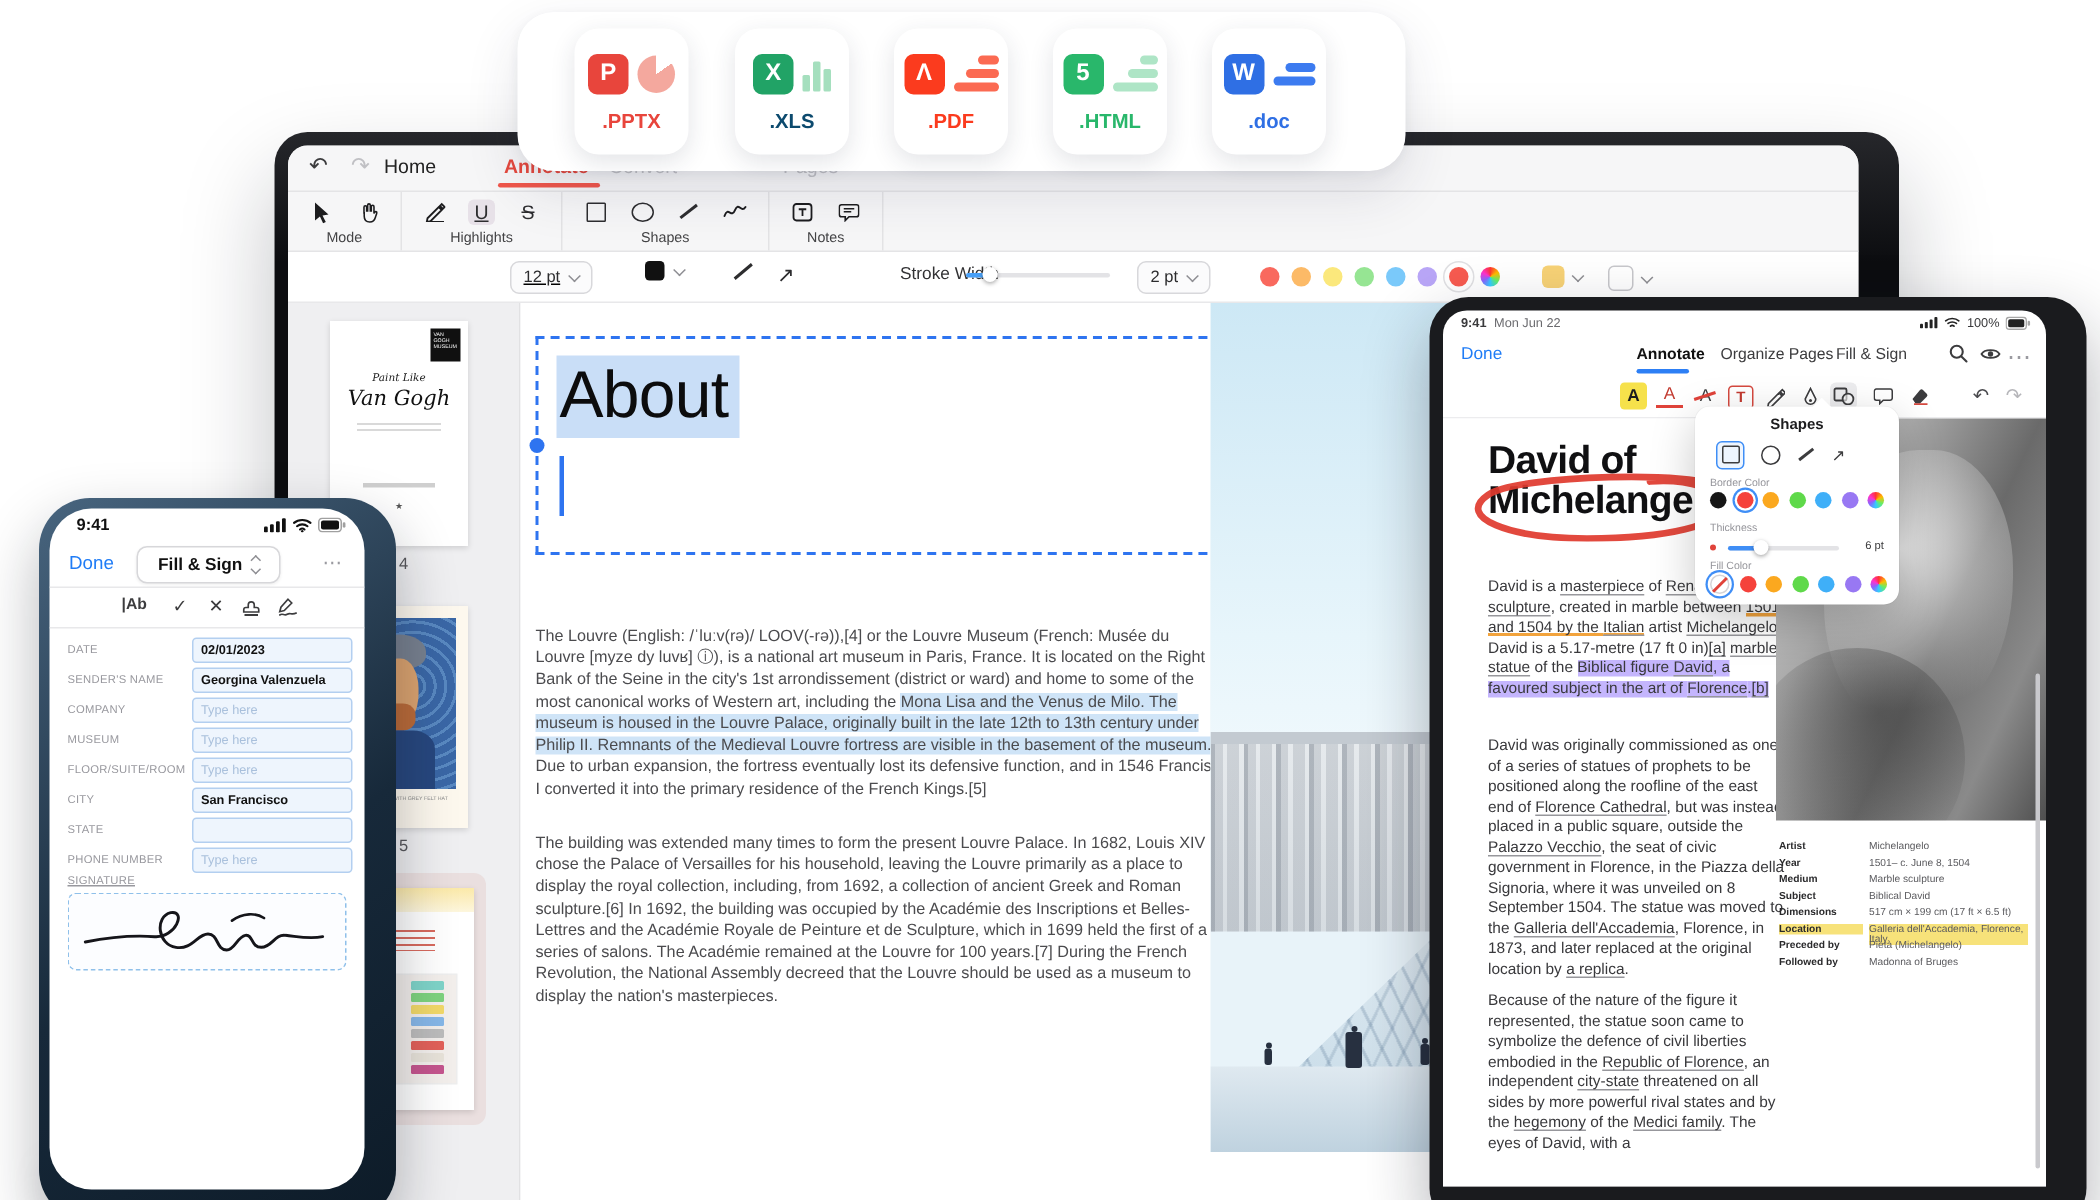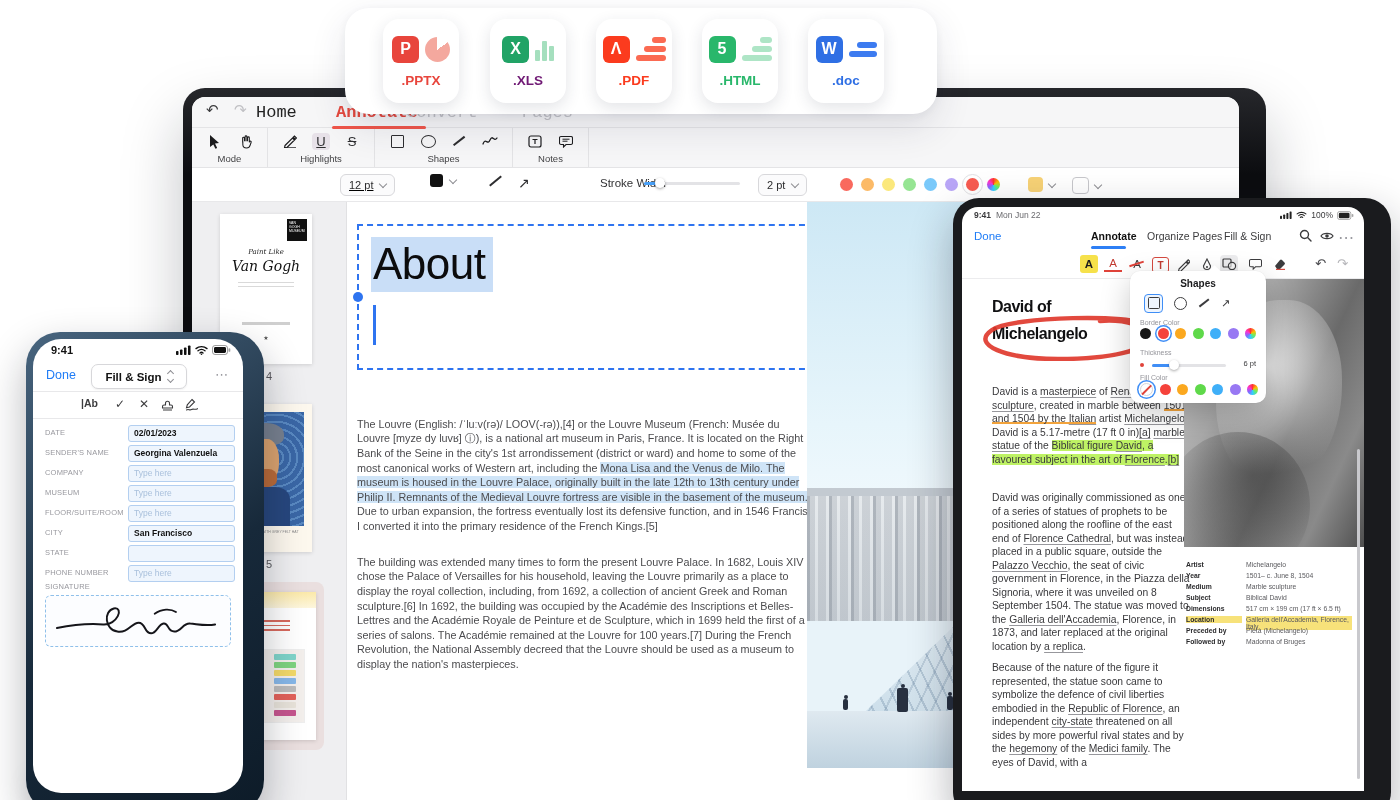--- a/index.html
+++ b/index.html
@@ -11,21 +11,21 @@
   .sh-mac{left:240px;top:772px;width:950px;height:40px;background:rgba(20,25,35,.30);}
   .sh-phone{left:34px;top:778px;width:210px;height:26px;background:rgba(20,25,35,.35);}
   .sh-ipad{left:970px;top:776px;width:390px;height:30px;background:rgba(20,25,35,.35);}
   
   .mac{position:absolute;left:183px;top:88px;width:1065px;height:712px;background:linear-gradient(#26272b,#0c0d10 12%);
        border-radius:22px 22px 0 0;padding:9px 9px 0;box-shadow:0 30px 60px rgba(15,20,30,.25);}
   .mac-screen{position:relative;width:1047px;height:703px;background:#fafafa;border-radius:13px 13px 0 0;overflow:hidden;}
   .tabbar{position:relative;height:30px;background:#f6f6f7;border-bottom:1px solid #e4e4e6;}
   .tb-undo{position:absolute;left:14px;top:4px;font-size:15px;color:#3c3c3e;}
   .tb-redo{position:absolute;left:42px;top:4px;font-size:15px;color:#c0c0c4;}
-  .tab{position:absolute;top:6px;font-size:17px;color:#222;font-family:Liberation Mono, monospace;}
+  .tab{position:absolute;top:6px;font-size:13px;color:#222;}
   .tab.home{left:64px;}
   .tab.annot{left:144px;color:#e5483d;font-weight:600;}
   .tab.annot::after{content:"";position:absolute;left:-4px;right:-8px;bottom:-7px;height:3px;background:#f0564a;border-radius:2px;}
   .tab.ghost{color:#c4c4c8;}
   .tab.convert{left:214px;}
   .tab.pages{left:330px;}
   .toolbar{display:flex;height:39px;background:#f6f6f7;border-bottom:1px solid #e4e4e6;}
   .tg{display:flex;flex-direction:column;align-items:center;justify-content:flex-start;border-right:1px solid #e3e3e5;padding:3px 13px 0;}
   .ticons{display:flex;align-items:center;gap:13px;height:20px;}
   .tlabel{font-size:9.5px;color:#434345;margin-top:2px;}
@@ -166,21 +166,21 @@
   .updown .up{transform:rotate(-135deg);} .updown .dn{transform:rotate(45deg);}
   .imore{position:absolute;right:14px;top:6px;color:#9a9aa0;font-size:13px;letter-spacing:1px;}
   .itools{position:absolute;left:0;top:53px;width:100%;height:26px;border-bottom:1px solid #e8e8ea;}
   .itool{position:absolute;top:5px;color:#3c3c3e;font-size:12px;}
   .iform{position:absolute;left:0;top:80px;width:100%;}
   .ifrow{position:absolute;left:0;width:100%;height:16px;}
   .iflabel{position:absolute;left:12px;top:3px;font-size:7.5px;color:#98989e;letter-spacing:.2px;}
   .ifinput{position:absolute;left:95px;top:0;width:95px;height:13px;border:1px solid #b3cff0;background:#eef5fd;
            border-radius:3px;font-size:8.5px;font-weight:700;color:#111;padding:2px 5px 0;}
   .ifinput.ph{color:#a9c0dc;font-weight:400;}
-  .isig-label{position:absolute;left:12px;top:243px;font-size:7.5px;color:#98989e;letter-spacing:.2px;}
+  .isig-label{position:absolute;left:12px;top:243px;font-size:7.5px;color:#98989e;letter-spacing:.2px;text-decoration:underline;}
   .isig-box{position:absolute;left:12px;top:256px;width:184px;height:50px;border:1.5px dashed #8fc0ea;border-radius:6px;background:#fcfdff;}
   
   .cal{position:absolute;left:28px;top:188px;width:150px;height:32px;background:#fff;border-radius:4px;
        box-shadow:0 5px 14px rgba(0,0,0,.3);z-index:5;display:flex;}
   .cal-in{position:relative;flex:1;background:#bcd7f7;margin:2px;display:flex;align-items:center;justify-content:center;}
   .cal-txt{font-size:20px;font-weight:600;color:#0b0b0c;letter-spacing:-.5px;}
   .cal-h{position:absolute;top:0;bottom:0;width:2.5px;background:#2f6ff2;}
   .cal-h.l{left:-1px;} .cal-h.r{right:-1px;}
   .cal-h.l::before{content:"";position:absolute;top:-5px;left:-2.5px;width:7px;height:7px;border-radius:50%;background:#2f6ff2;}
   .cal-h.r::before{content:"";position:absolute;bottom:-5px;left:-2.5px;width:7px;height:7px;border-radius:50%;background:#2f6ff2;}
@@ -203,27 +203,27 @@
        font-size:11.5px;color:#3c3c3e;}
   .pti.hlA{background:#f6e14b;border-radius:3px;font-weight:700;color:#1c1c1e;}
   .pti.unA{color:#c23a30;border-bottom:2px solid #e0433a;height:15px;}
   .pti.stA{position:absolute;color:#3c3c3e;}
   .pti.stA::after{content:"";position:absolute;left:1px;top:8px;width:15px;height:1.6px;background:#e0433a;transform:rotate(-18deg);}
   .pti.boxT{border:1.4px solid #d5493f;border-radius:3px;color:#c23a30;font-weight:700;font-size:10px;width:15px;height:14px;}
   .pti.active{background:#ececee;border-radius:4px;}
   .pundo{position:absolute;top:4px;font-size:13px;color:#4a4a4e;}
   
   .pdoc{position:absolute;left:0;top:72px;width:100%;height:512px;background:#fff;}
-  .ptitle{position:absolute;left:30px;top:14px;font-size:16px;font-weight:800;color:#101012;line-height:27px;letter-spacing:-.5px;}
+  .ptitle{position:absolute;left:30px;top:14px;font-size:26px;font-weight:800;color:#101012;line-height:27px;letter-spacing:-.5px;}
   .redoval{position:absolute;left:16px;top:36px;width:178px;height:46px;pointer-events:none;}
   .pp1{position:absolute;left:30px;top:96px;width:198px;font-size:10.3px;line-height:13.5px;color:#39393c;}
   .pp2{position:absolute;left:30px;top:202px;width:198px;font-size:10.3px;line-height:13.5px;color:#39393c;}
   .pp3{position:absolute;left:30px;top:372px;width:198px;font-size:10.3px;line-height:13.5px;color:#39393c;}
   .lk{text-decoration:underline;text-decoration-color:#97979c;text-underline-offset:2px;}
-  .oh{background:#bef264;}
+  .oh{background:#c4b5fd;}
   .ou{background-image:linear-gradient(transparent 80%,#f2a33c 80%);}
   
   .statue{position:absolute;left:222px;top:0;width:180px;height:268px;overflow:hidden;
           background:linear-gradient(115deg,#d4d4d4 0%,#a9a9a9 30%,#6a6a6a 58%,#8a8a8a 80%,#4f4f4f 100%);}
   .statue::before{content:"";position:absolute;left:18%;top:8%;width:70%;height:70%;border-radius:50% 42% 55% 45%;
           background:radial-gradient(circle at 40% 35%,rgba(245,245,245,.85),rgba(190,190,190,.35) 55%,transparent 75%);}
   .statue::after{content:"";position:absolute;left:-10%;bottom:-12%;width:80%;height:55%;border-radius:50%;
           background:radial-gradient(circle at 60% 30%,rgba(60,60,60,.55),transparent 70%);}
   .pinfo{position:absolute;left:224px;top:282px;width:166px;}
   .pirow{position:relative;height:11px;}
@@ -485,21 +485,21 @@
     </div>
     <div class="tile" style="left:145px;">
       <div class="trow">
         <span class="lbadge" style="background: rgb(33, 163, 102);">X</span>
         <span class="m-bars">
             <span style="height:11px"></span>
             <span style="height:20px"></span>
             <span style="height:15px"></span>
           </span>
       </div>
-      <span class="text" style="color: #701a75;">.XLS</span>
+      <span class="text" style="color: #0c4a6e;">.XLS</span>
     </div>
     <div class="tile" style="left:251px;">
       <div class="trow">
         <span class="lbadge" style="background: rgb(251, 59, 30);">Λ</span>
         <span class="m-lines">
             <span style="width:14px;background:#fb6a52"></span>
             <span style="width:22px;background:#fb6a52"></span>
             <span style="width:30px;background:#fb6a52"></span>
           </span>
       </div>

